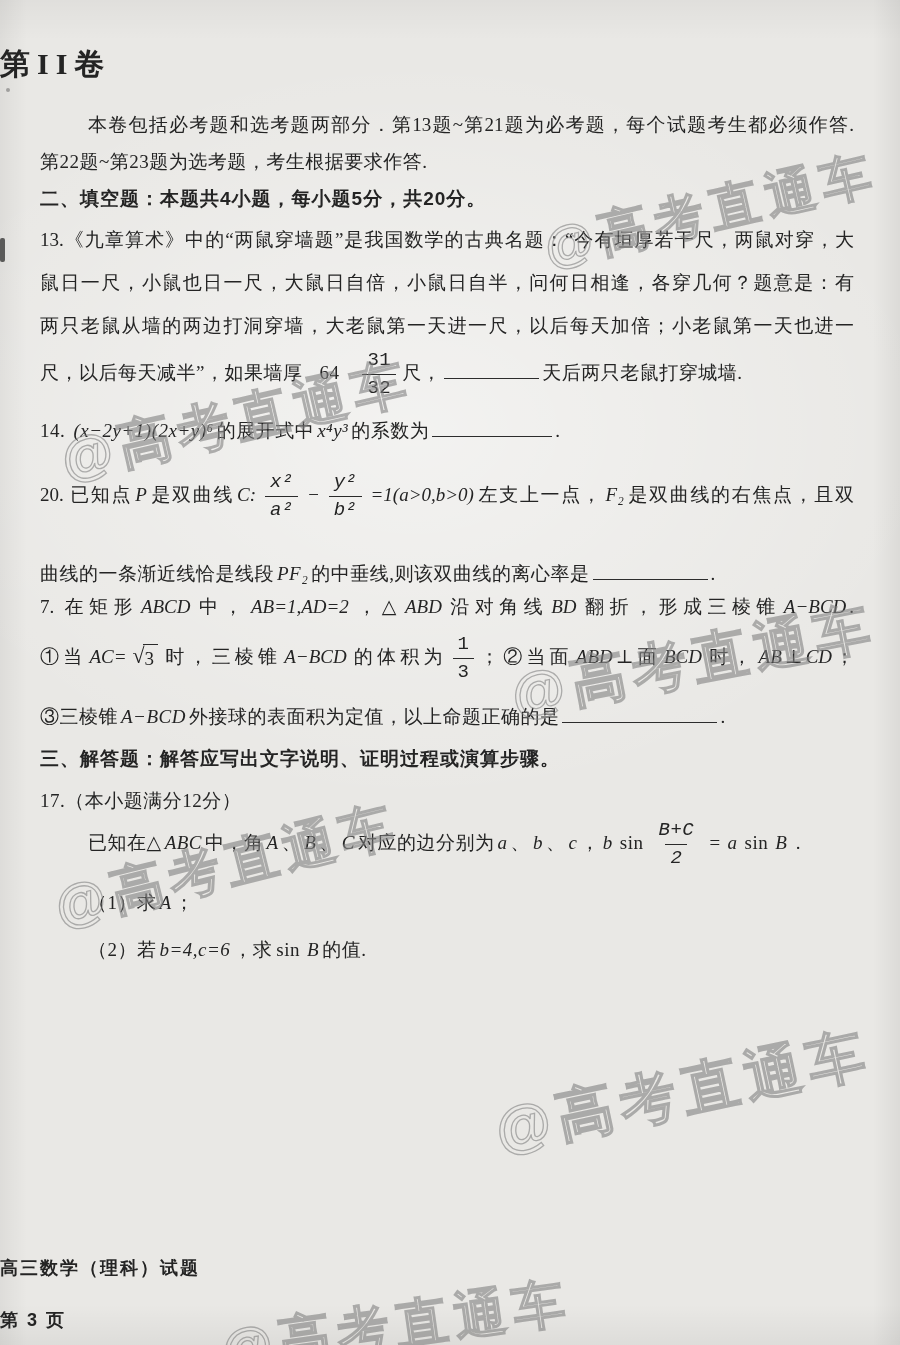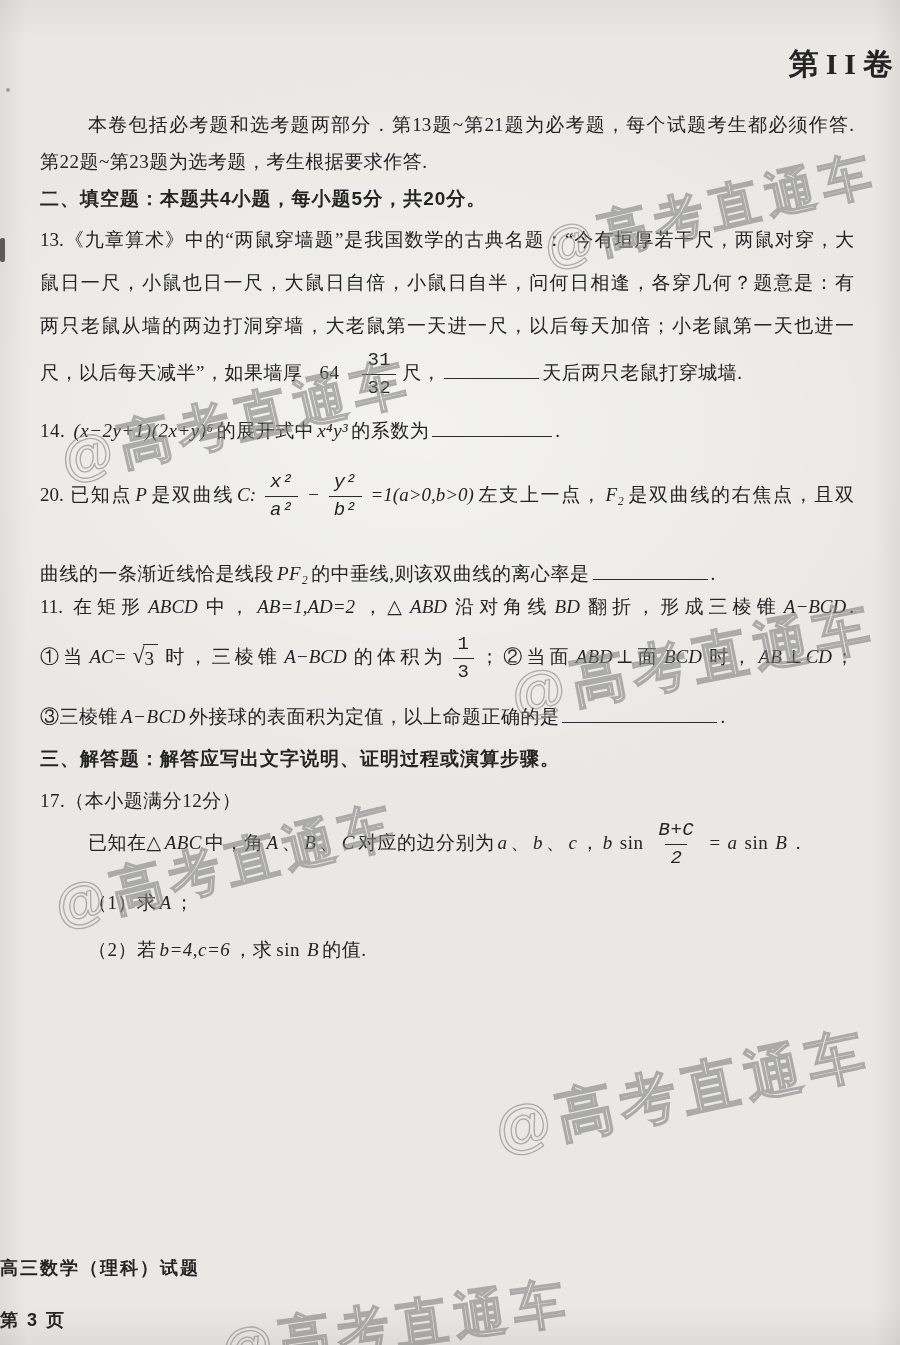--- a/index.html
+++ b/index.html
@@ -7,21 +7,21 @@
     width:900px; height:1345px; position:relative; overflow:hidden;
     background-color:#e9e8e5;
     background-image:
       radial-gradient(ellipse 720px 520px at 46% 32%, rgba(255,255,255,0.45), rgba(255,255,255,0) 72%),
       linear-gradient(to right, rgba(0,0,0,0.05), rgba(0,0,0,0) 3%, rgba(0,0,0,0) 97%, rgba(0,0,0,0.06)),
       linear-gradient(to bottom, rgba(0,0,0,0.04), rgba(0,0,0,0) 3%, rgba(0,0,0,0) 97%, rgba(0,0,0,0.05));
     font-family:"Liberation Serif","DejaVu Serif",serif;
     color:#242424;
   }
   .title {
-    position:absolute; top:44px; left:0; width:100%; text-align:right;
+    position:absolute; top:44px; left:0; width:100%; text-align:left;
     font-size:30px; font-weight:bold; letter-spacing:7px;
   }
   .line {
     position:absolute; left:40px; width:814px;
     font-size:19px; line-height:1.35; letter-spacing:0.5px;
     z-index:2;
   }
   .just { text-align:justify; text-align-last:justify; letter-spacing:0; }
   .indent { padding-left:48px; width:766px; }
   .hei { font-family:"Liberation Sans","DejaVu Sans",sans-serif; font-weight:bold; letter-spacing:1px; }
@@ -99,21 +99,21 @@
 
 <div class="line just" style="top:470px"><span class="cn">20. 已知点</span><span class="mi">P</span><span class="cn">是双曲线</span><span class="mi">C:</span><span class="frac fi">
       <span class="fn">x²</span>
       <span class="fd">a²</span>
     </span><span class="mi">−</span><span class="frac fi">
       <span class="fn">y²</span>
       <span class="fd">b²</span>
     </span><span class="mi">=1(a&gt;0,b&gt;0)</span><span class="cn">左支上一点，</span><span class="mi">F₂</span><span class="cn">是双曲线的右焦点，且双</span></div>
 <div class="line" style="top:560px"><span class="cn">曲线的一条渐近线恰是线段</span><span class="mi">PF₂</span><span class="cn">的中垂线,则该双曲线的离心率是</span><span class="blank" style="width: 115px;"></span><span class="cn">.</span></div>
 
-<div class="line just" style="top:594px"><span class="cn">11. 在矩形</span><span class="mi">ABCD</span><span class="cn">中，</span><span class="mi">AB=1,AD=2</span><span class="cn">，△</span><span class="mi">ABD</span><span class="cn">沿对角线</span><span class="mi">BD</span><span class="cn">翻折，形成三棱锥</span><span class="mi">A−BCD</span><span class="cn">.</span></div>
+<div class="line just" style="top:594px"><span class="cn">7. 在矩形</span><span class="mi">ABCD</span><span class="cn">中，</span><span class="mi">AB=1,AD=2</span><span class="cn">，△</span><span class="mi">ABD</span><span class="cn">沿对角线</span><span class="mi">BD</span><span class="cn">翻折，形成三棱锥</span><span class="mi">A−BCD</span><span class="cn">.</span></div>
 <div class="line just" style="top:632px"><span class="cn">①当</span><span class="mi">AC=</span><span class="sqrt">
       <span class="sqsign">√</span>
       <span class="rad">3</span>
     </span><span class="cn">时，三棱锥</span><span class="mi">A−BCD</span><span class="cn">的体积为</span><span class="frac">
       <span class="fn">1</span>
       <span class="fd">3</span>
     </span><span class="cn">；②当面</span><span class="mi">ABD</span><span class="cn">⊥面</span><span class="mi">BCD</span><span class="cn">时，</span><span class="mi">AB</span><span class="cn">⊥</span><span class="mi">CD</span><span class="cn">；</span></div>
 <div class="line" style="top:703px"><span class="cn">③三棱锥</span><span class="mi">A−BCD</span><span class="cn">外接球的表面积为定值，以上命题正确的是</span><span class="blank" style="width: 155px;"></span><span class="cn">.</span></div>
 
 <div class="line hei" style="top:746px">三、解答题：解答应写出文字说明、证明过程或演算步骤。</div>

